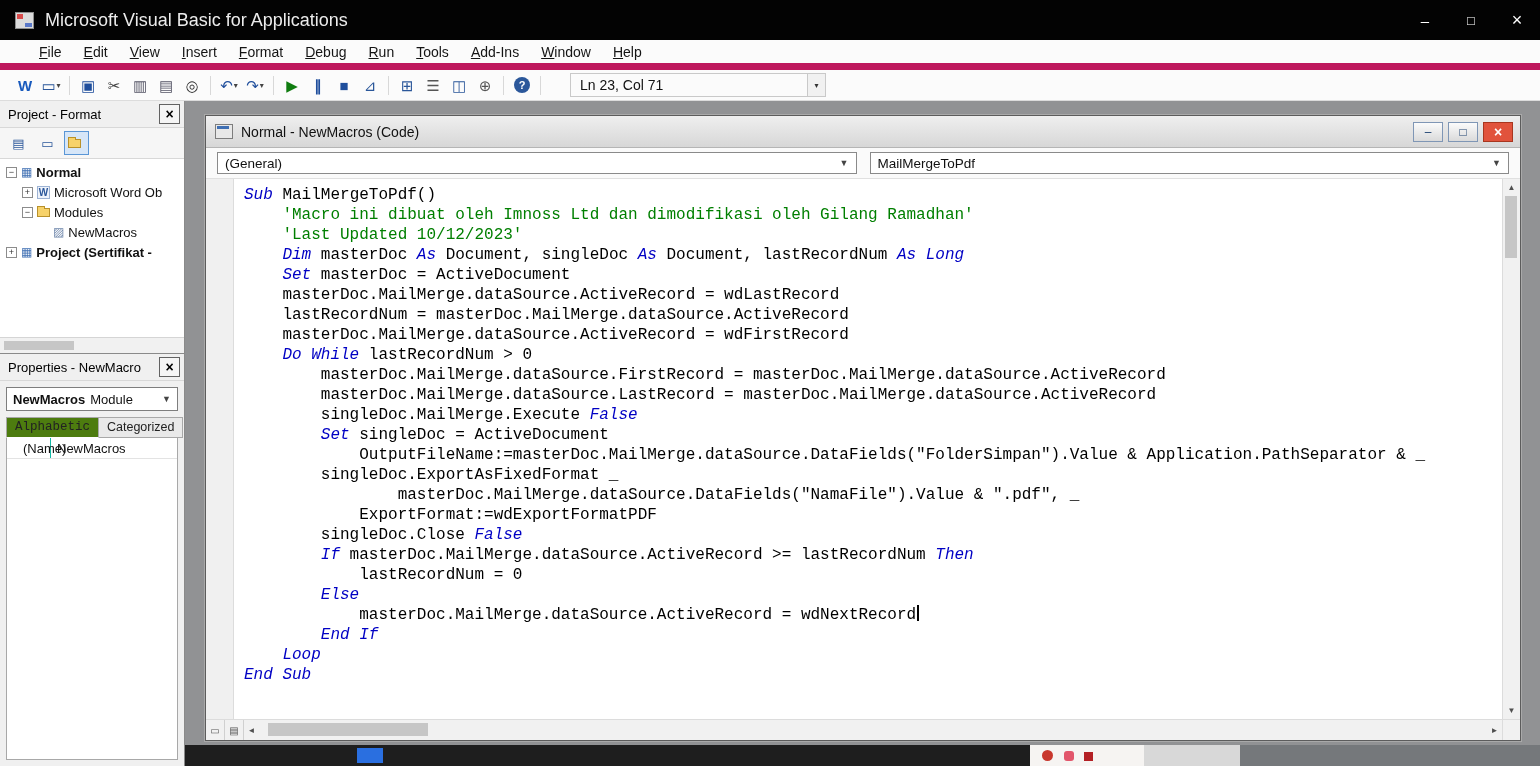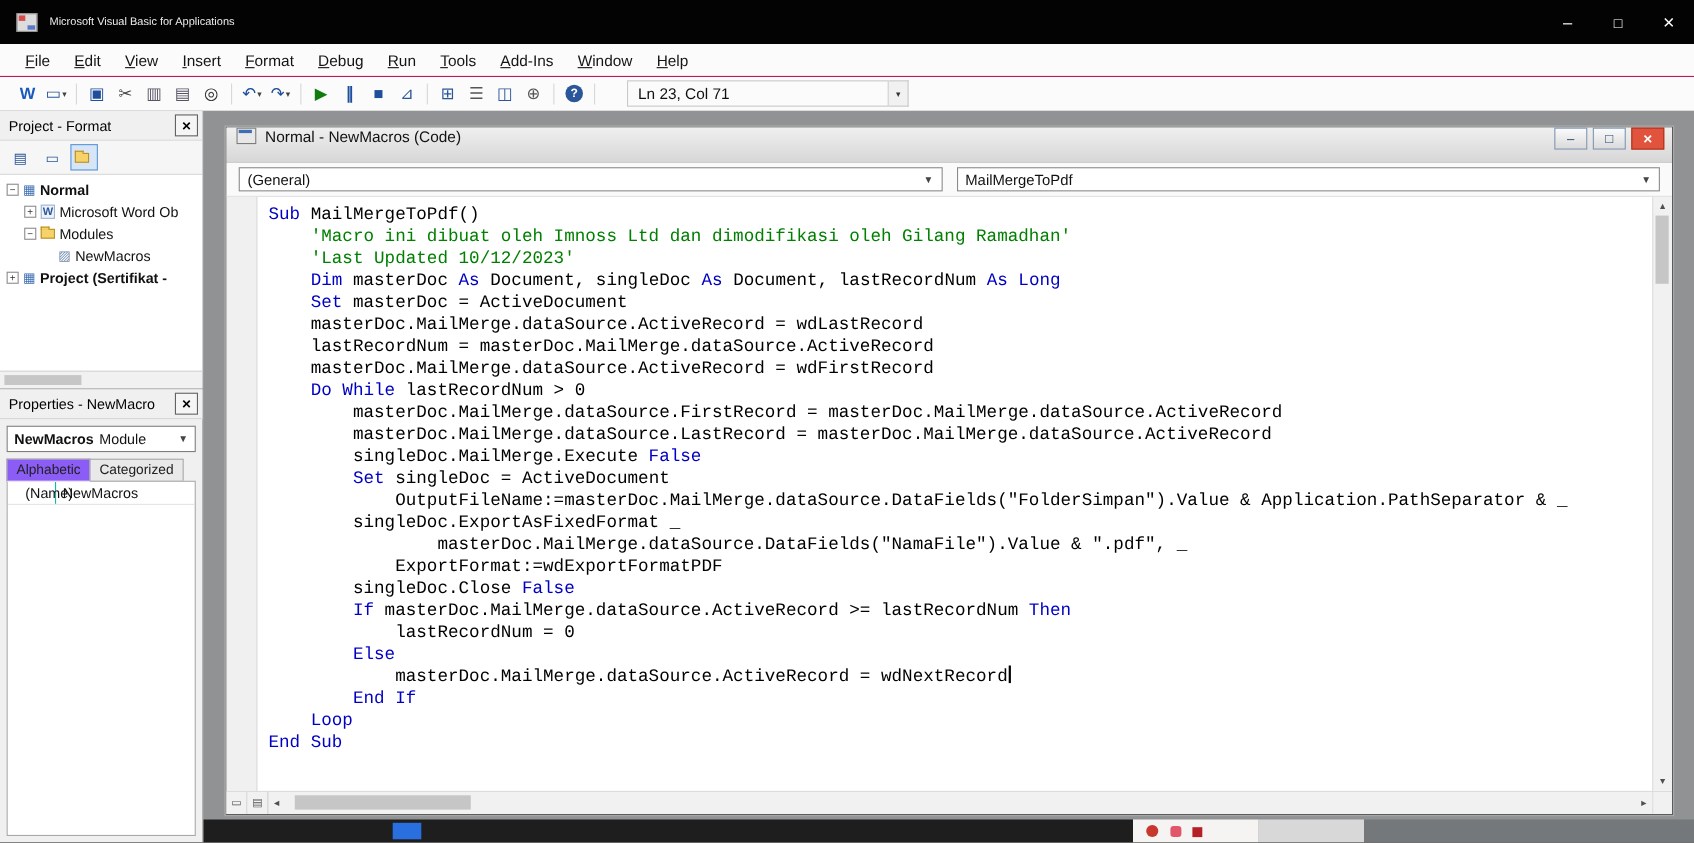--- a/index.html
+++ b/index.html
@@ -7,31 +7,31 @@
           font-family:"Liberation Sans",sans-serif;color:#111;}
   button{font-family:inherit;cursor:default;}
 
   
   .titlebar{position:absolute;left:0;top:0;width:100%;height:40px;background:#030303;
             display:flex;align-items:center;color:#ececec;}
   .app-icon{width:17px;height:15px;margin-left:15px;position:relative;background:#dcdcdc;
             border:1px solid #8f8f8f;flex:0 0 auto;}
   .app-icon::before{content:"";position:absolute;left:1px;top:1px;width:6px;height:5px;background:#d84b4b;}
   .app-icon::after{content:"";position:absolute;right:1px;bottom:1px;width:7px;height:4px;background:#5b79c9;}
-  .titlebar-title{margin-left:11px;font-size:10px;}
+  .titlebar-title{margin-left:11px;font-size:18px;}
   .win-controls{margin-left:auto;display:flex;height:100%;}
   .win-btn{width:46px;height:100%;display:flex;align-items:center;justify-content:center;
            background:none;border:none;color:#fff;font-size:15px;}
   .win-btn.max{font-size:13px;}
   .win-btn.close{font-size:18px;}
 
   
   .menubar{position:absolute;top:40px;left:0;width:100%;height:30px;background:#fbfbfb;
-           display:flex;align-items:center;padding-left:12px;box-sizing:border-box;
-           border-bottom:1px solid #be185d;}
+           display:flex;align-items:center;padding-left:28px;box-sizing:border-box;
+           border-bottom:7px solid #be185d;}
   .menu-item{display:inline-block;padding:0 11px;font-size:14px;line-height:28px;color:#141414;}
   .menu-item::first-letter{text-decoration:underline;}
 
   
   .toolbarbar{position:absolute;top:70px;left:0;width:100%;height:31px;background:#fbfbfb;
               border-bottom:1px solid #dcdcdc;display:flex;align-items:center;
               padding-left:12px;box-sizing:border-box;}
   .tb-btn{width:26px;height:25px;display:flex;align-items:center;justify-content:center;
           background:none;border:none;padding:0;}
   .tb-glyph{font-size:15px;line-height:1;}
@@ -81,51 +81,51 @@
 
   .properties-panel{flex:1;display:flex;flex-direction:column;min-height:0;}
   .prop-combo{margin:6px 6px 5px;height:24px;border:1px solid #7e7e7e;background:#fff;display:flex;
               align-items:center;padding:0 6px;font-size:13px;box-sizing:border-box;flex:0 0 auto;}
   .prop-combo .b{font-weight:bold;}
   .prop-combo .t{margin-left:5px;}
   .prop-combo .arrow{margin-left:auto;font-size:9px;color:#444;}
   .prop-tabs{display:flex;margin:0 6px;height:22px;align-items:flex-end;flex:0 0 auto;}
   .prop-tab{padding:2px 8px 3px;font-size:12.5px;border:1px solid #a8a8a8;background:#e9e9e9;
             color:#222;margin-right:-1px;}
-  .prop-tab.active{background:#8b5cf6;border-bottom-color:#fff;position:relative;z-index:2;}
+  .prop-tab.active{background:#4d7c0f;border-bottom-color:#fff;position:relative;z-index:2;font-family:Liberation Mono, monospace;}
   .prop-grid{flex:1;margin:0 6px 6px;border:1px solid #a8a8a8;background:#fff;overflow:hidden;margin-top:-1px;}
   .prop-row{display:flex;height:20px;border-bottom:1px solid #e3e3e3;font-size:13px;align-items:center;}
   .prop-name{width:44px;padding-left:16px;border-right:1px solid #14b8a6;box-sizing:border-box;height:100%;
              display:flex;align-items:center;}
   .prop-value{padding-left:6px;}
 
   
   .mdi{position:absolute;left:185px;top:101px;width:1355px;height:644px;background:#919294;}
   .code-window{position:absolute;left:20px;top:14px;width:1316px;height:626px;background:#fff;
                border:1px solid #5c5c5c;outline:1px solid #a9a9a9;display:flex;flex-direction:column;box-sizing:border-box;}
-  .cw-titlebar{height:31px;background:linear-gradient(#efefef,#d7d7d7);display:flex;
+  .cw-titlebar{height:31px;background:linear-gradient(#efefef,#d7d7d7);display:flex;align-items:center;
                padding:0 7px 0 9px;gap:8px;border-bottom:1px solid #b5b5b5;flex:0 0 auto;}
   .cw-icon{width:16px;height:13px;background:#e8e8e8;border:1px solid #7d7d7d;position:relative;flex:0 0 auto;}
   .cw-icon::before{content:"";position:absolute;left:1px;top:1px;width:12px;height:3px;background:#3f6fb3;}
   .cw-title{font-size:14px;color:#111;}
   .cw-btns{margin-left:auto;display:flex;gap:5px;}
   .cw-btn{width:30px;height:20px;border:1px solid #7f96b5;background:linear-gradient(#fbfbfb,#dadada);
           display:flex;align-items:center;justify-content:center;font-size:12px;color:#1a3e6e;padding:0;box-sizing:border-box;}
   .cw-btn.close{background:#e1533c;border-color:#a8361f;color:#fff;font-weight:bold;font-size:14px;}
   .cw-combos{height:30px;background:#fafafa;display:flex;align-items:center;gap:13px;padding:0 11px;
              border-bottom:1px solid #e0e0e0;flex:0 0 auto;}
   .combo{flex:1;height:22px;border:1px solid #8a8a8a;background:#fff;display:flex;align-items:center;
          padding:0 7px;font-size:13.5px;box-sizing:border-box;}
   .combo .arrow{margin-left:auto;font-size:9px;color:#444;}
   .cw-body{flex:1;display:flex;min-height:0;}
   .margin-strip{width:27px;background:#f0f0f0;border-right:1px solid #dcdcdc;flex:0 0 auto;}
   .code-area{flex:1;padding:6px 0 0 10px;overflow:hidden;}
   .code-line{font-family:"Liberation Mono","DejaVu Sans Mono",monospace;font-size:16px;line-height:20px;
              height:20px;white-space:pre;}
-  .seg-k{color:var(--kw,#0000c4);} .seg-c{color:var(--cm,#007f00);} .seg-n{color:var(--tx,#000);}
+  .seg-k{color:var(--kw,#0000c4);font-style:italic;} .seg-c{color:var(--cm,#007f00);} .seg-n{color:var(--tx,#000);}
   .caret{display:inline-block;width:2px;height:16px;background:#000;vertical-align:-2px;margin-left:1px;}
   .v-scroll{width:17px;background:#f1f1f1;border-left:1px solid #dcdcdc;flex:0 0 auto;position:relative;}
   .v-arrow{position:absolute;left:0;width:100%;height:15px;display:flex;align-items:center;
            justify-content:center;font-size:8px;color:#4f4f4f;}
   .v-arrow.up{top:1px;} .v-arrow.down{bottom:1px;}
   .v-thumb{position:absolute;left:2px;top:17px;width:12px;height:62px;background:#c6c6c6;}
   .cw-bottom{height:20px;display:flex;border-top:1px solid #dcdcdc;flex:0 0 auto;background:#f1f1f1;}
   .split-btn{width:19px;height:100%;border:none;border-right:1px solid #d0d0d0;background:#f1f1f1;
              font-size:10px;color:#555;display:flex;align-items:center;justify-content:center;padding:0;}
   .h-scroll{flex:1;position:relative;}

